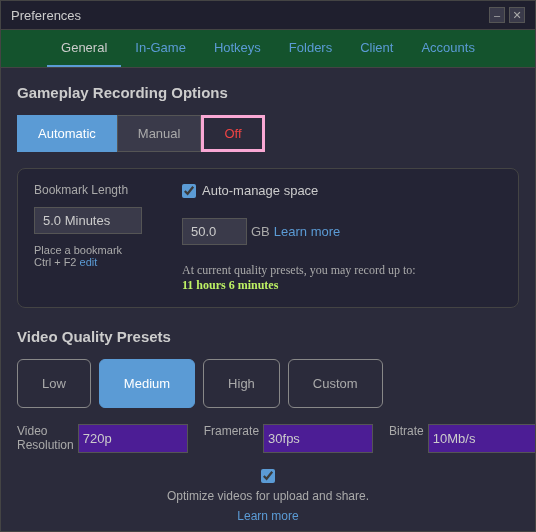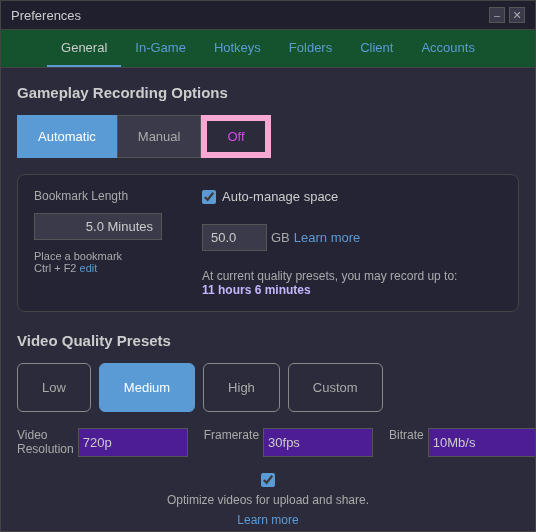--- a/index.html
+++ b/index.html
@@ -105,22 +105,22 @@
     }
 
     .mode-btn.active-blue {
       background: #5b9bd5;
       color: #fff;
       border-color: #5b9bd5;
     }
 
     .mode-btn.active-outline {
       background: transparent;
-      color: #d946ef;
-      border: 6px solid #f9a8d4;
+      color: #ef4444;
+      border: 3px solid #f9a8d4;
     }
 
     .options-box {
       background: #242435;
       border: 1px solid #444;
       border-radius: 8px;
       padding: 14px 16px;
       margin-bottom: 20px;
     }
 
@@ -205,24 +205,25 @@
       color: #5b9bd5;
       cursor: pointer;
       text-decoration: none;
       font-size: 13px;
     }
 
     .record-info {
       font-size: 12px;
       color: #aaa;
       margin-top: 4px;
+      font-family: Liberation Serif, serif;
     }
 
     .record-info strong {
-      color: #c4b5fd;
+      color: #bef264;
       margin-top: 23px;
     }
 
     .section-title2 {
       font-size: 15px;
       color: #ccc;
       font-weight: bold;
       margin-bottom: 14px;
     }
 
@@ -340,21 +341,21 @@
       <button class="mode-btn active-blue">Automatic</button>
       <button class="mode-btn">Manual</button>
       <button class="mode-btn active-outline">Off</button>
     </div>
 
     <div class="options-box">
       <div class="options-row">
 
         <div class="options-left">
           <div class="field-label">Bookmark Length</div>
-          <input class="input-dark" type="text" style="width: 128px; text-align: right;" value="5.0 Minutes">
+          <input class="input-dark" type="text" style="width: 108px;" value="5.0 Minutes">
           <div class="bookmark-hint">
             <span>Place a bookmark</span><br>
             <span>Ctrl + F2</span>
             <a class="bookmark-edit">edit</a>
           </div>
         </div>
 
         <div class="options-right">
           <div class="checkbox-row">
             <input type="checkbox" checked="" style="">

